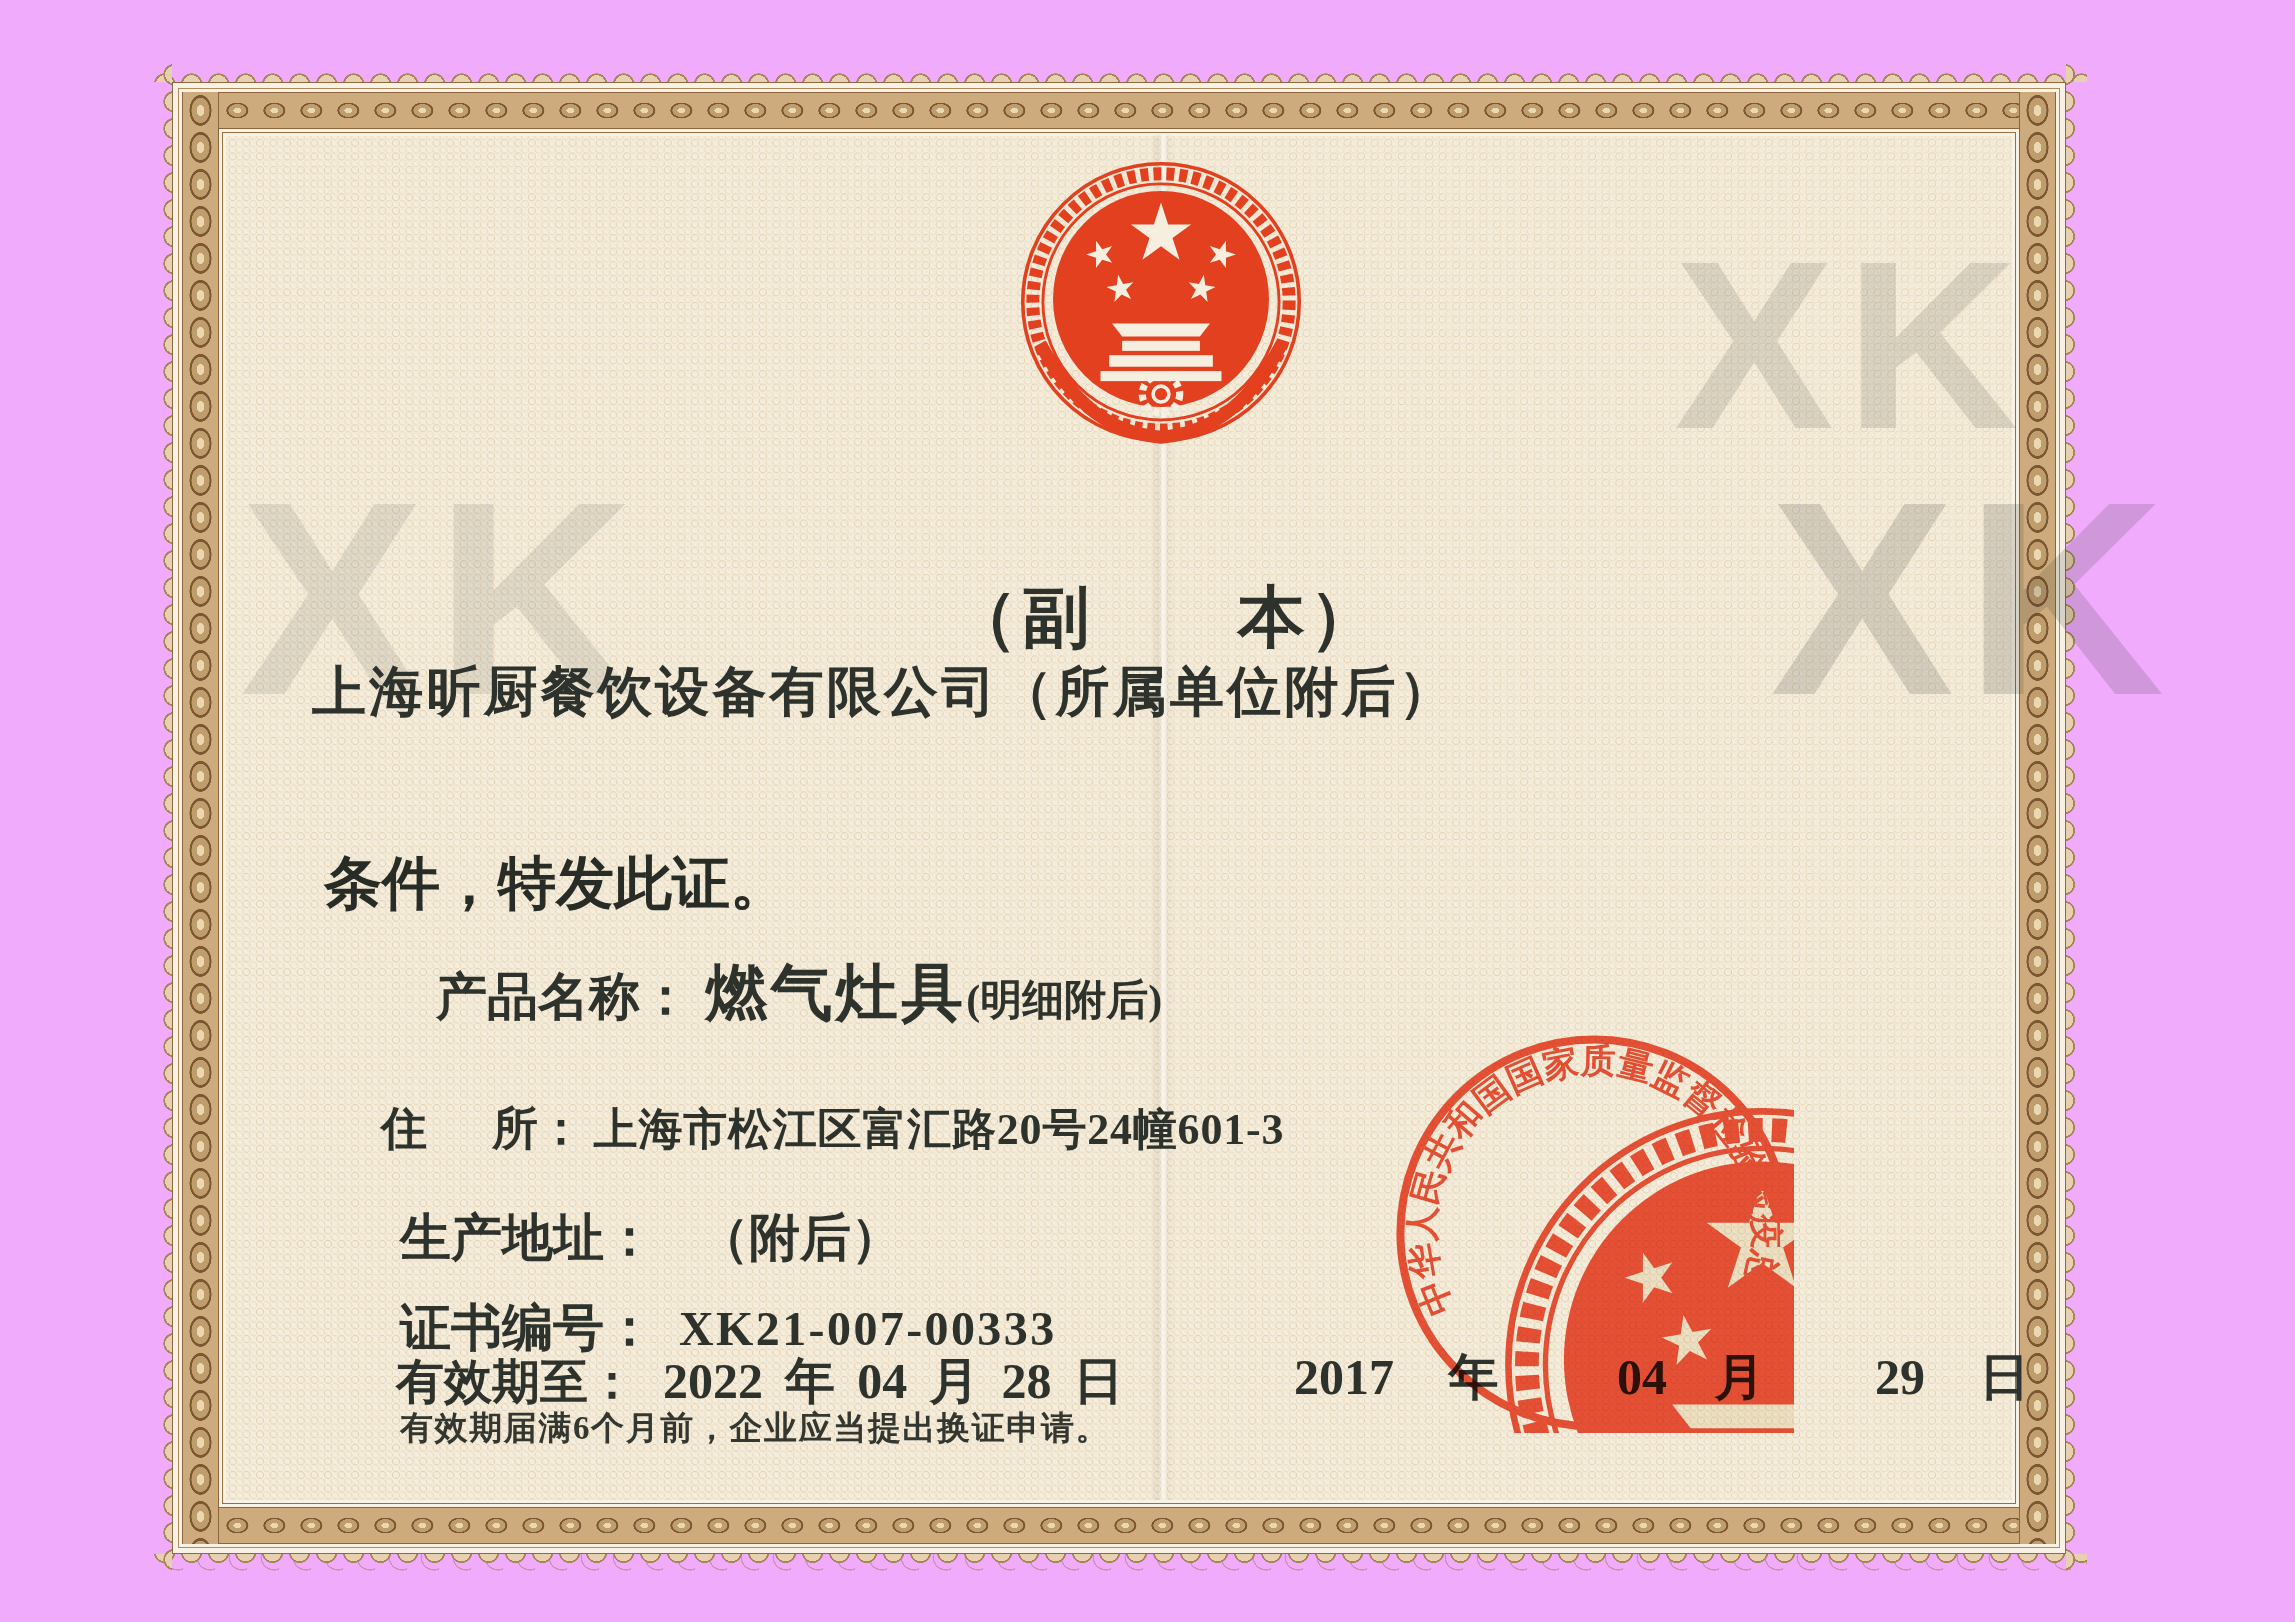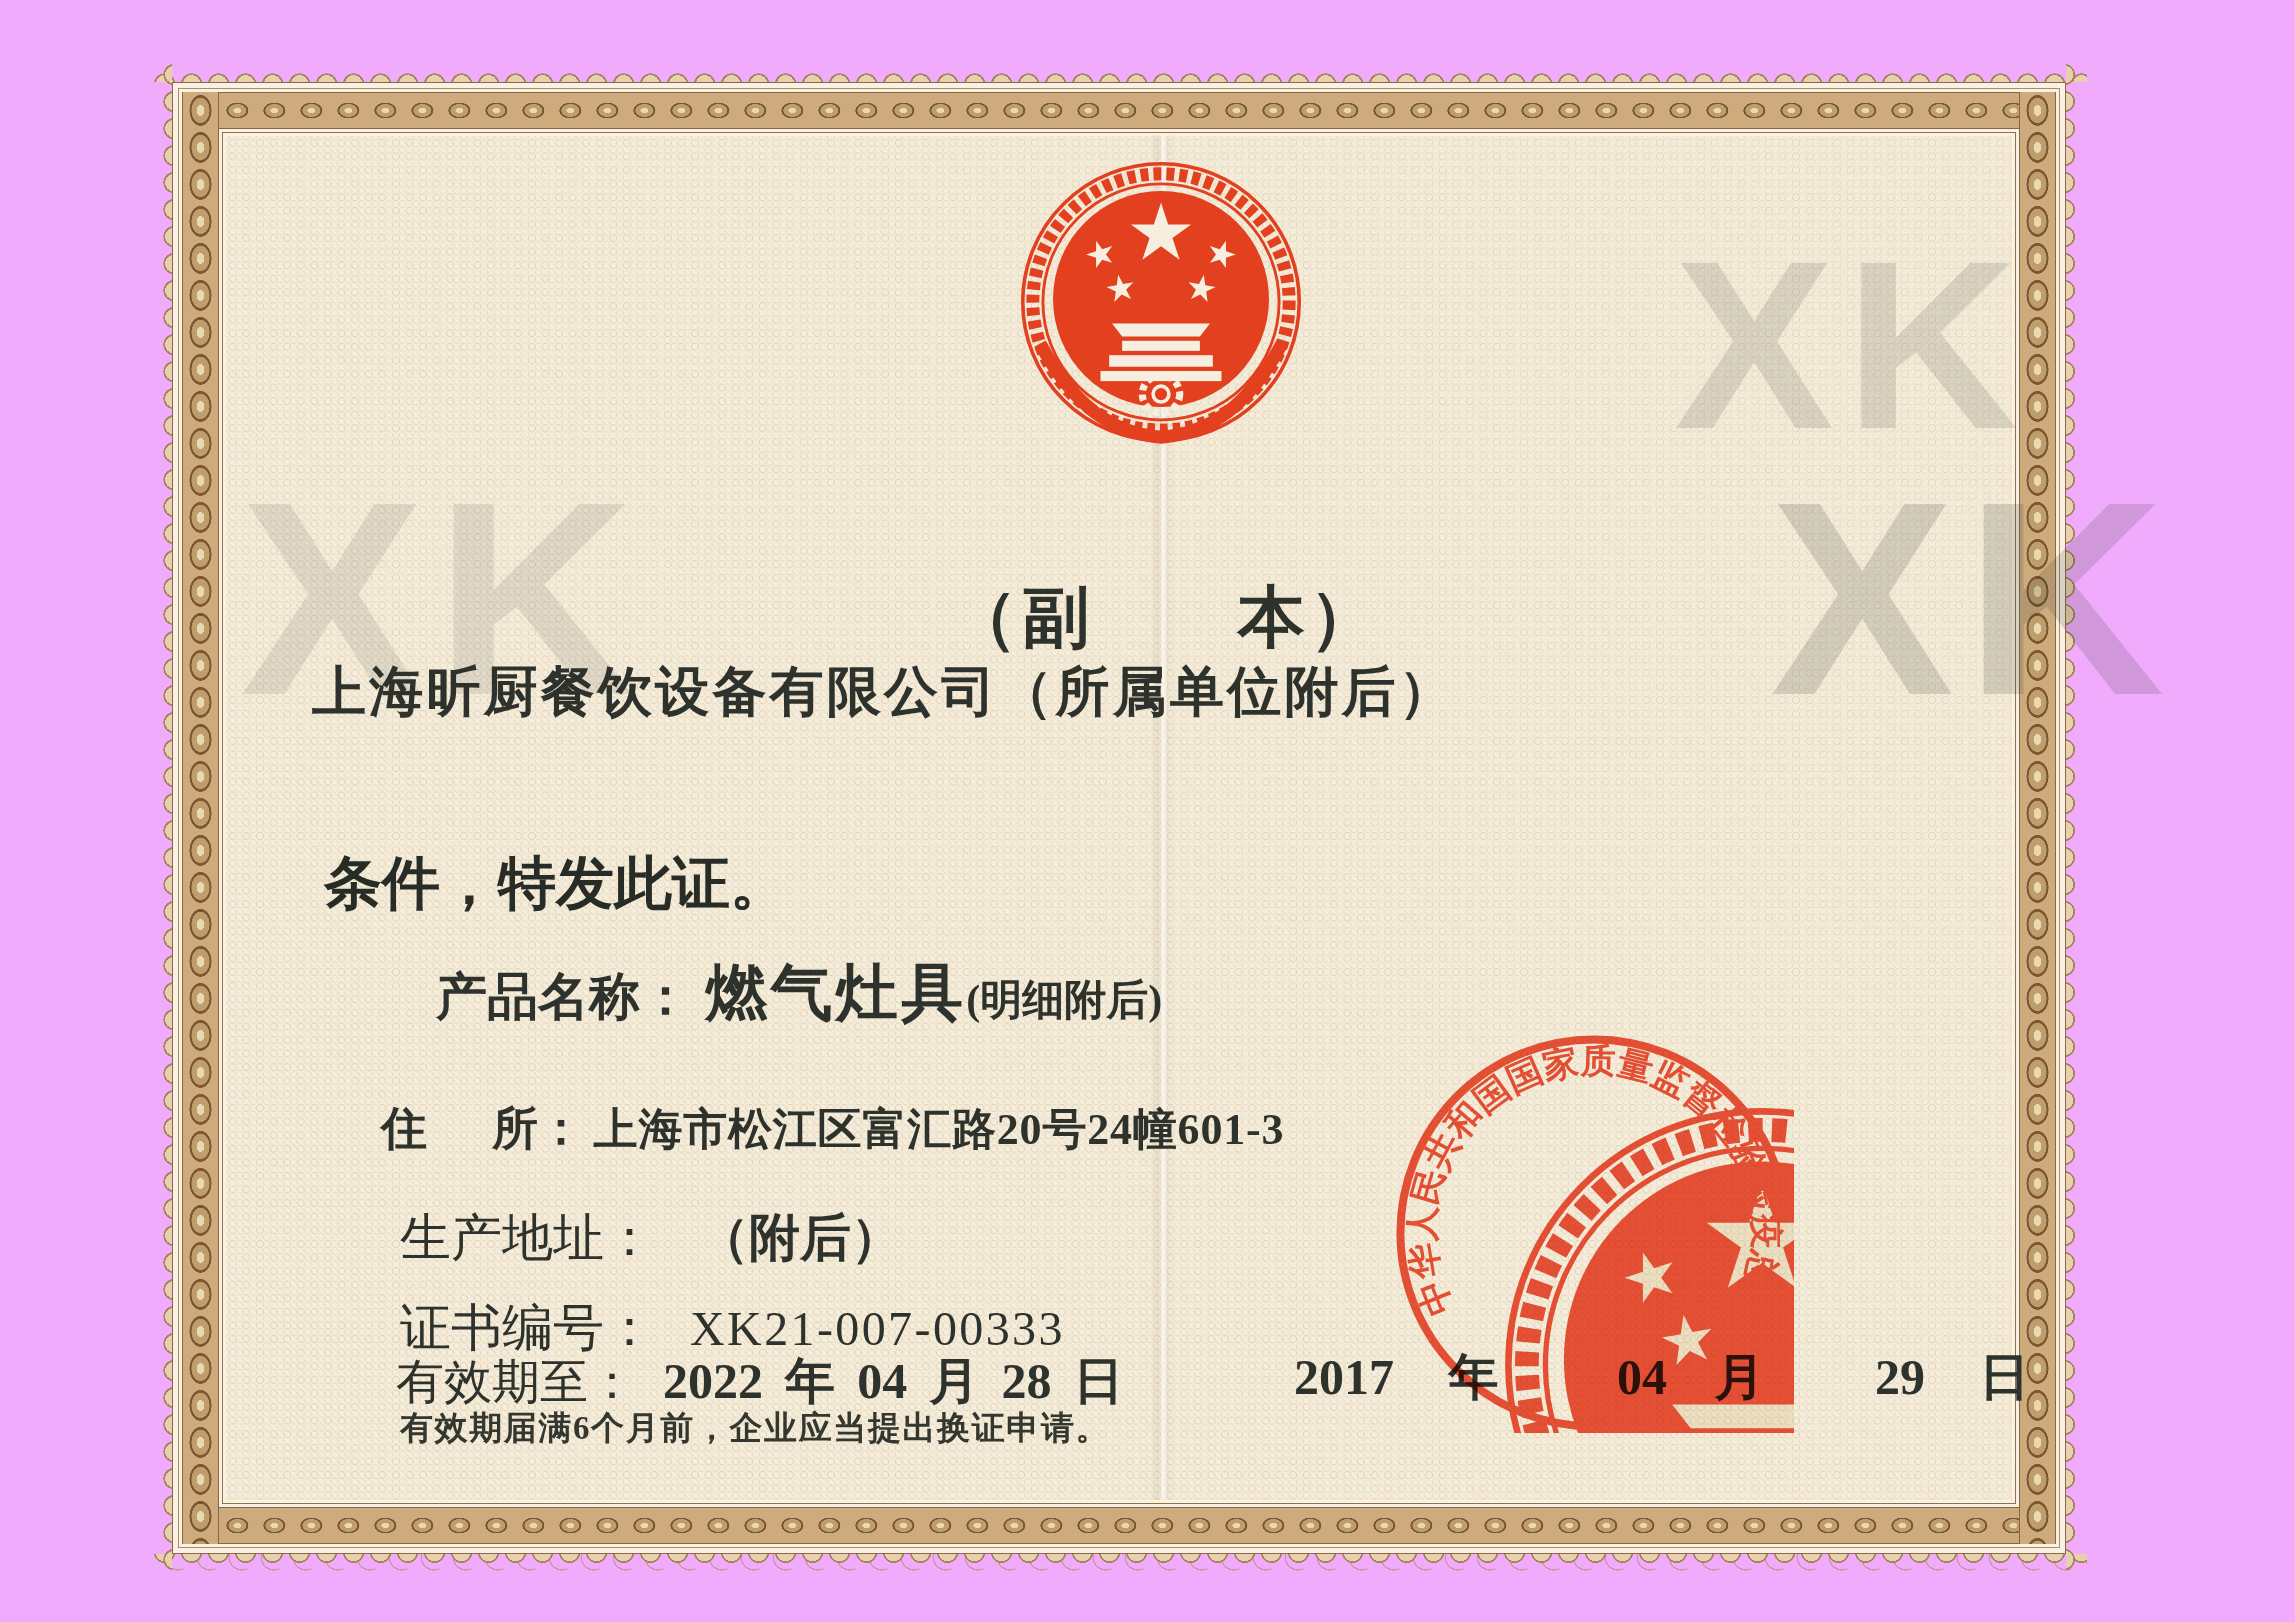--- a/index.html
+++ b/index.html
@@ -63,24 +63,24 @@
   .body2{left:324px;top:857px;font-size:58px;font-weight:900;color:#282c27;font-family:Liberation Mono, monospace;}
   .product-line{left:436px;top:960px;font-size:62px;}
   .product-line .lab{font-size:51px;font-weight:800;}
   .product-line .val{font-size:62px;font-weight:800;letter-spacing:3.2px;margin-left:14.4px;}
   .product-line .nt{font-size:42px;font-weight:700;}
   .residence{left:381px;top:1104px;font-size:46px;}
   .lab-sp{display:inline-flex;justify-content:space-between;width:157px;font-weight:800;}
   .residence .colon{font-weight:800;}
   .residence .val{font-weight:600;font-size:44px;margin-left:9.6px;letter-spacing:0.8px;}
   .prod-addr{left:400px;top:1211px;font-size:51px;}
-  .prod-addr .lab,.license .lab,.valid .lab{font-weight:400;}
+  .prod-addr .lab,.license .lab,.valid .lab{font-weight:700;}
   .prod-addr .val{font-weight:600;margin-left:43px;}
   .license{left:400px;top:1301px;font-size:51px;}
-  .license .val{font-weight:400;font-size:48px;margin-left:35px;letter-spacing:2.4px;}
+  .license .val{font-weight:700;font-size:48px;margin-left:24px;letter-spacing:2.4px;}
   .valid{left:396px;top:1354px;font-size:48px;}
   .valid .val{font-weight:700;font-size:50px;margin-left:27px;word-spacing:9.6px;}
   .note{left:400px;top:1411px;font-size:33px;font-weight:700;letter-spacing:1.6px;color:#33372f;}
   .date-row{left:1294px;top:1350px;font-size:50px;font-weight:600;color:#24282 4;}
   .date-row span{display:inline-block;}
   .d-yu{margin-left:42px;} .d-m{margin-left:106px;} .d-mu{margin-left:35px;}
   .d-d{margin-left:98px;} .d-du{margin-left:42px;}
 
   
   .seal{position:absolute;left:1394px;top:1033px;width:400px;height:400px;z-index:3;

